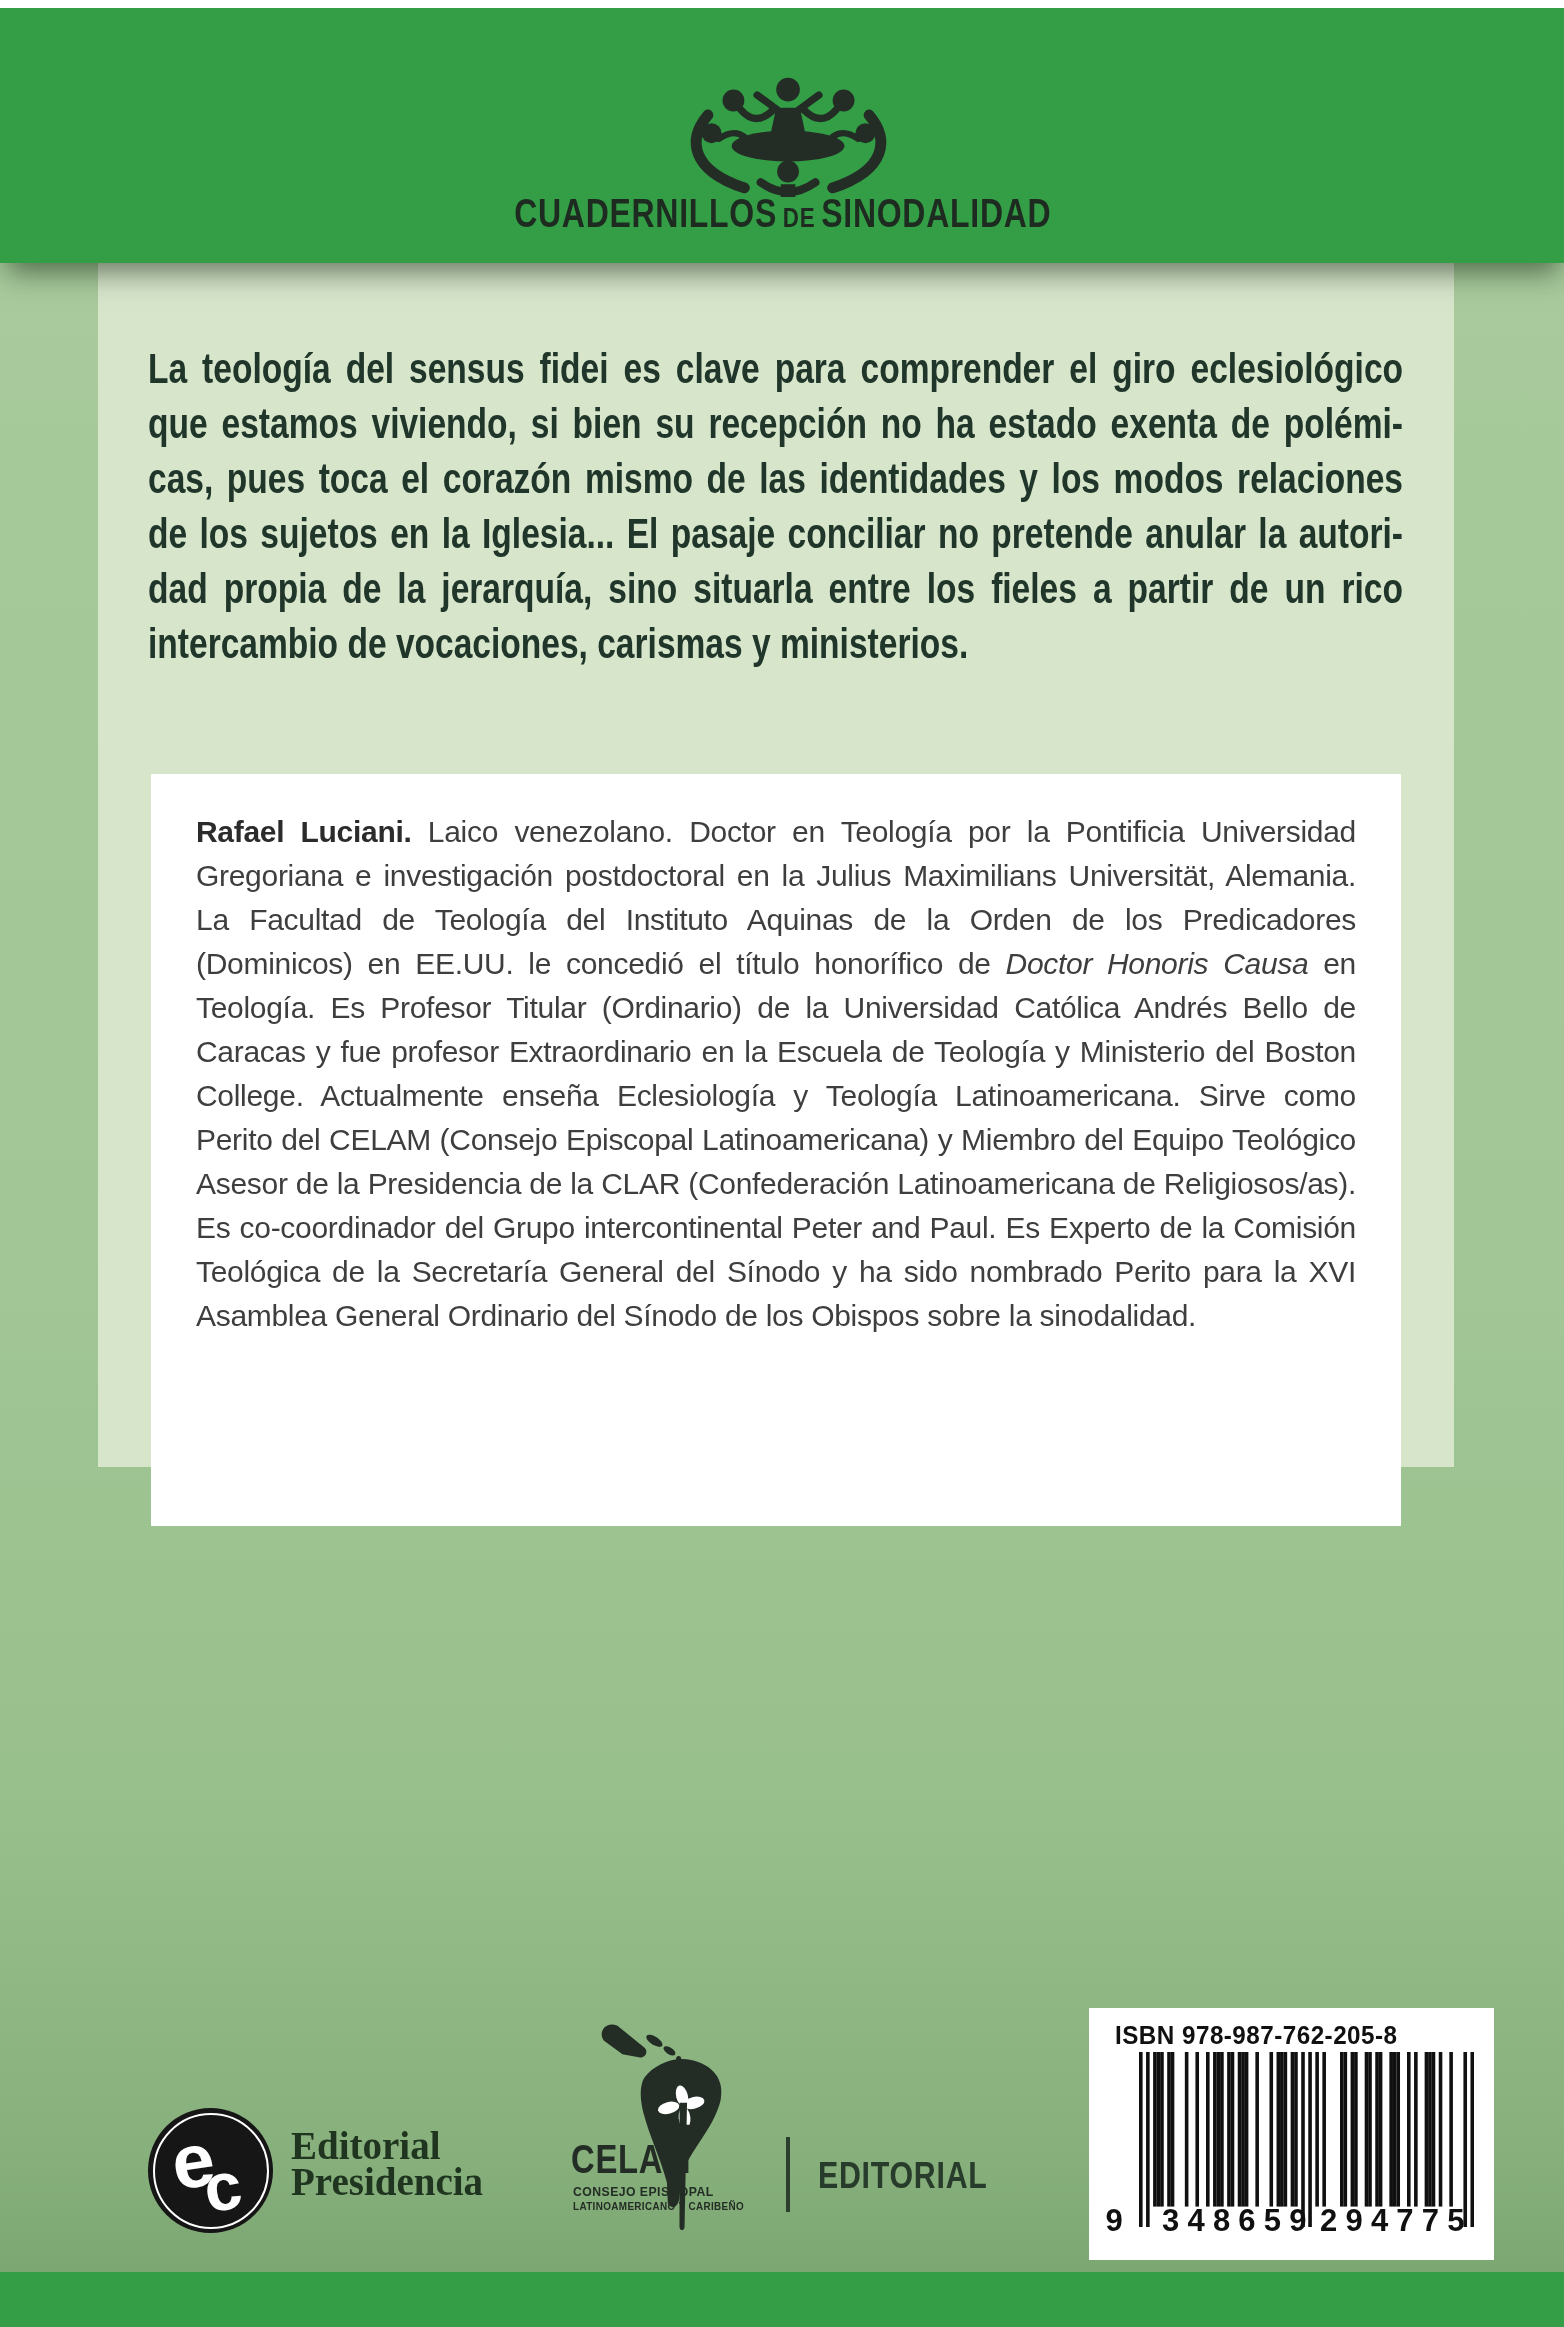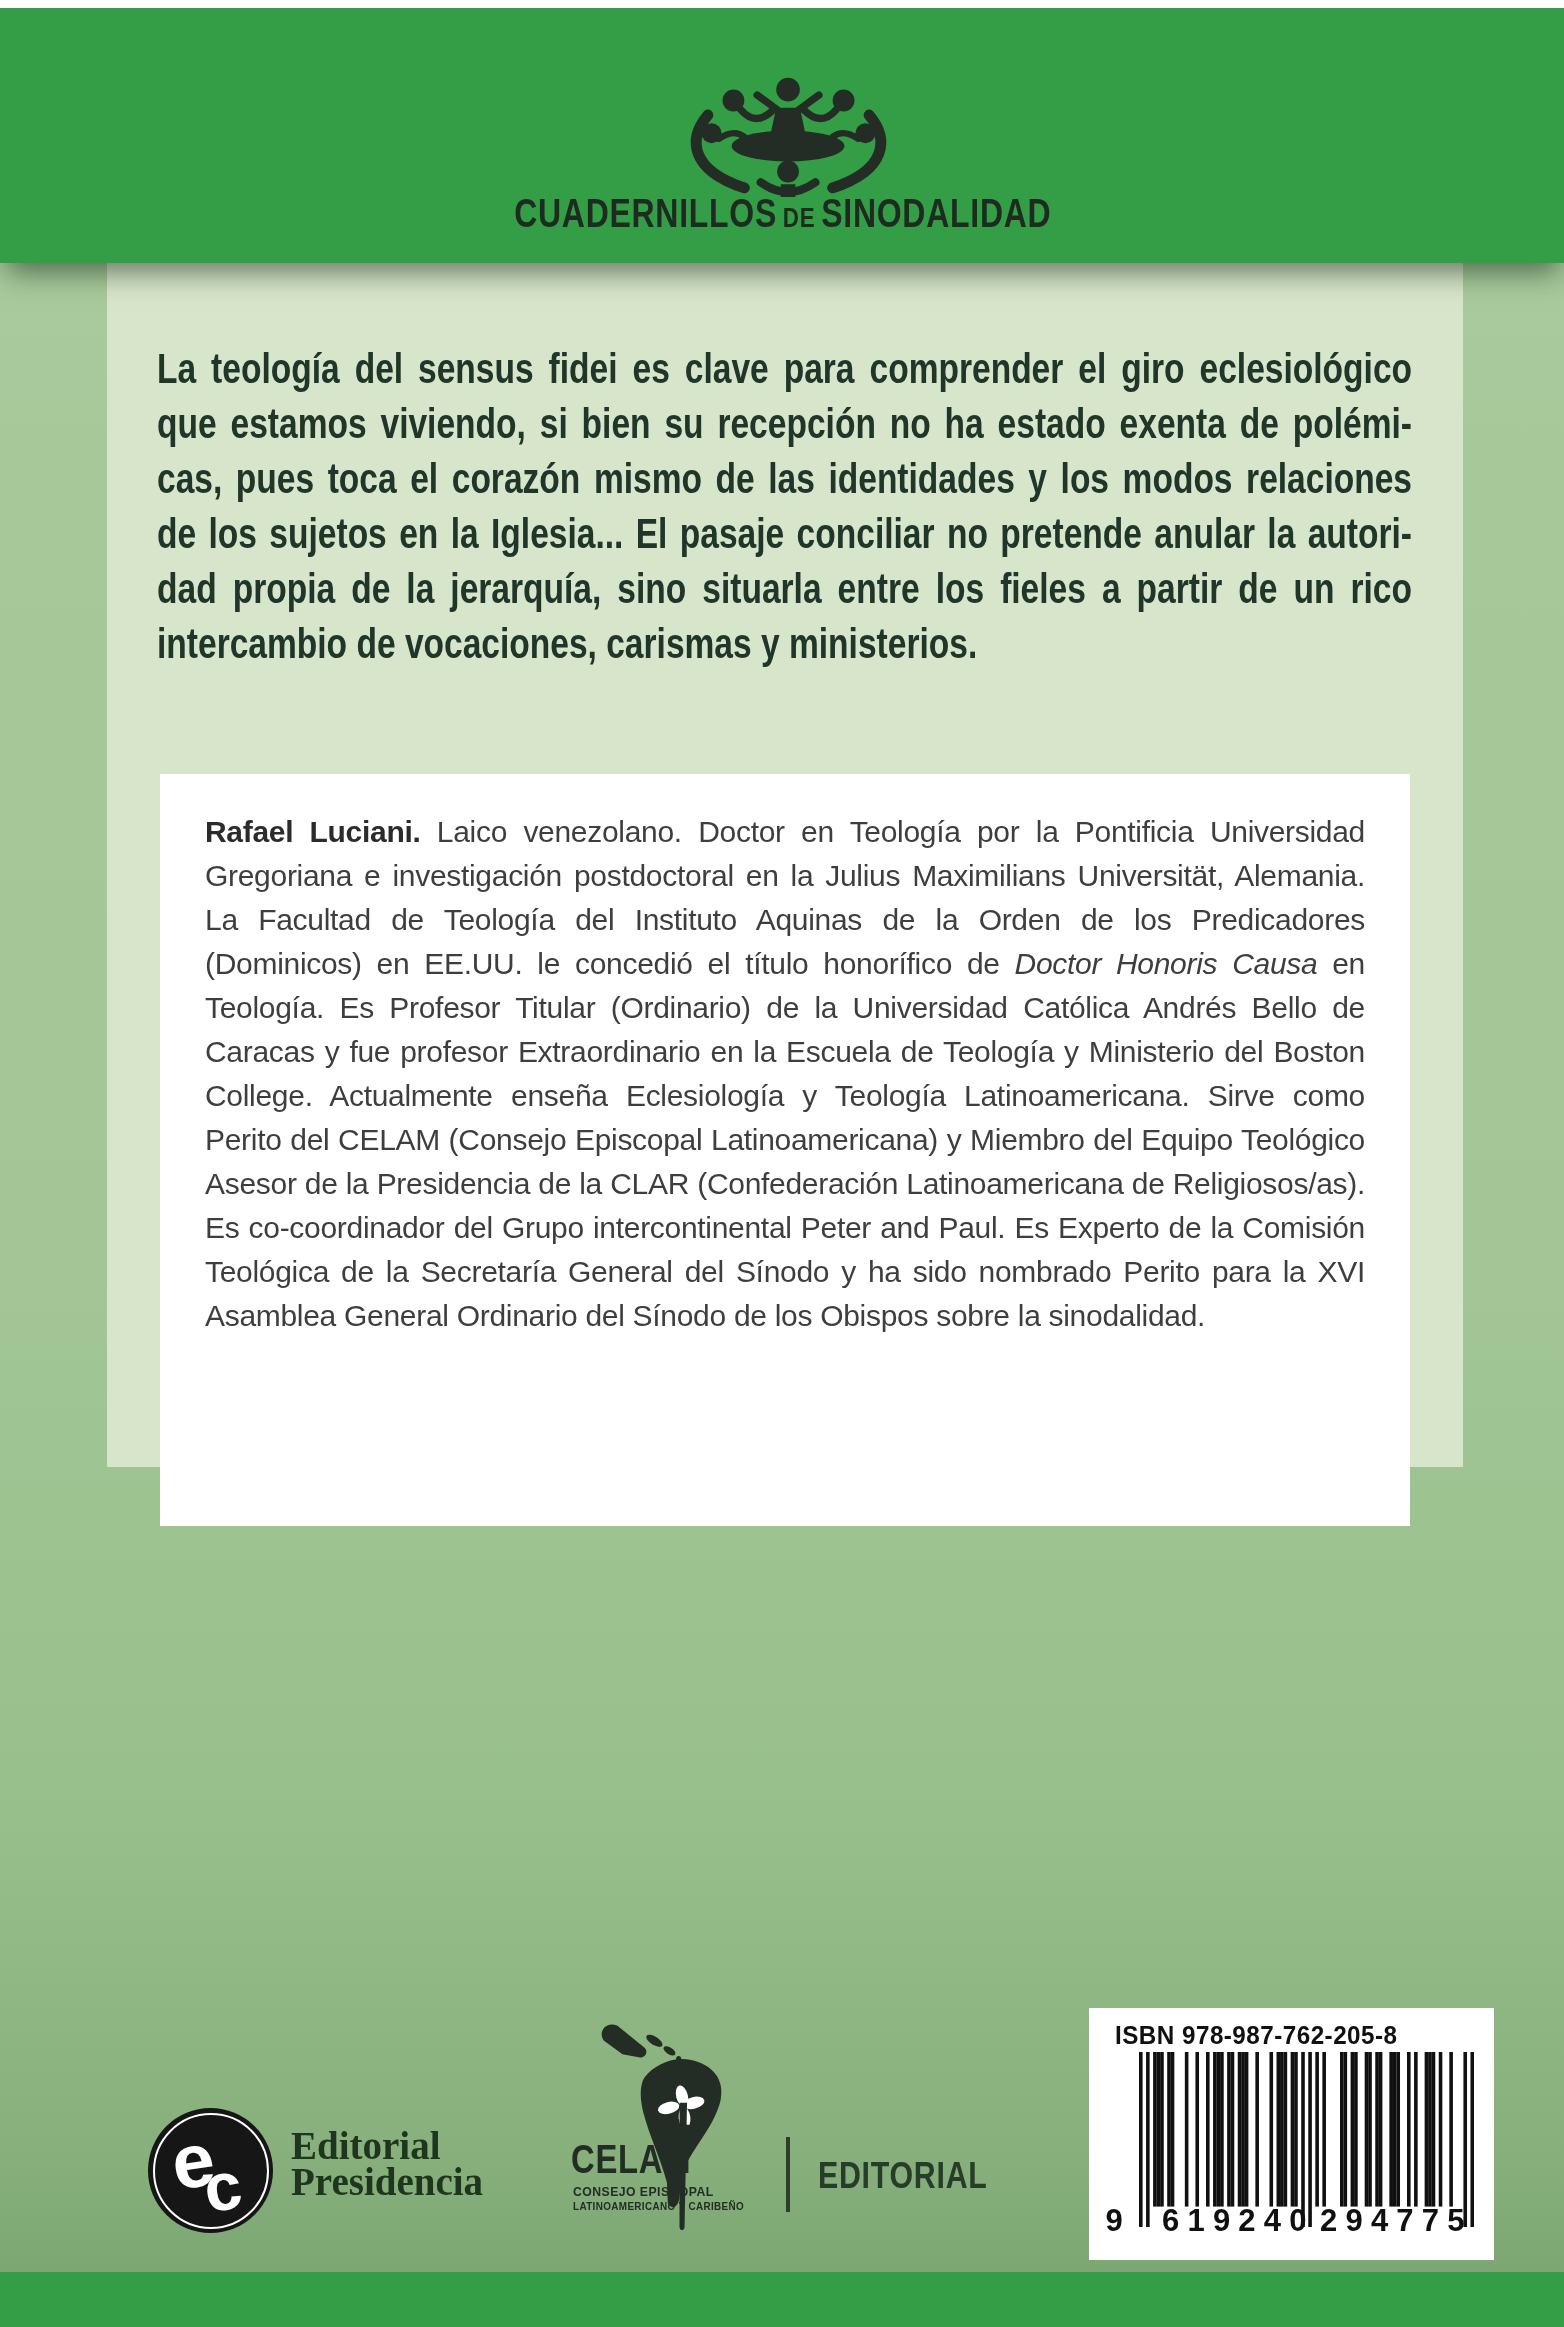--- a/index.html
+++ b/index.html
@@ -28,21 +28,21 @@
   }
   .header-logo{position:absolute;left:677px;top:67px;width:223px;height:122px;}
   .header-title{
     position:absolute;left:0;bottom:27px;width:100%;text-align:center;
     color:var(--title-text);font-weight:bold;white-space:nowrap;
   }
   .header-title .t-inner{display:inline-block;transform:scaleX(.8);letter-spacing:0.9px;font-size:40px;}
   .header-title .t-de{font-size:28px;margin:0 7.3px;}
   
   .panel{
-    position:absolute;left:107px;top:255px;width:1356px;height:1204px;
+    position:absolute;left:98px;top:255px;width:1356px;height:1204px;
     background:var(--panel-green);z-index:1;
   }
   .quote{
     position:absolute;left:50px;top:78px;width:1609px;
     transform:scaleX(.78);transform-origin:left top;
     color:var(--quote-text);font-size:43px;line-height:55px;font-weight:bold;
   }
   .quote .q-line{height:55px;text-align:justify;text-align-last:justify;white-space:nowrap;}
   .quote .q-line.last{text-align:left;text-align-last:left;}
   .bio-card{
@@ -239,20 +239,20 @@
         <rect x="78" y="0" width="1.02" height="53" fill="#101010"></rect>
         <rect x="81" y="0" width="1.02" height="53" fill="#101010"></rect>
         <rect x="82" y="0" width="1.02" height="53" fill="#101010"></rect>
         <rect x="83" y="0" width="1.02" height="53" fill="#101010"></rect>
         <rect x="85" y="0" width="1.02" height="53" fill="#101010"></rect>
         <rect x="88" y="0" width="1.02" height="53" fill="#101010"></rect>
         <rect x="92" y="0" width="1.02" height="60" fill="#101010"></rect>
         <rect x="94" y="0" width="1.02" height="60" fill="#101010"></rect>
       </svg>
     <span class="bc-digit bc-first">9</span>
-    <span class="bc-digit bc-left">619240</span>
+    <span class="bc-digit bc-left">348659</span>
     <span class="bc-digit bc-right">294775</span>
   </div>
 
   <div class="bottom-band"></div>
 
 </div>
 
 
 </body></html>

